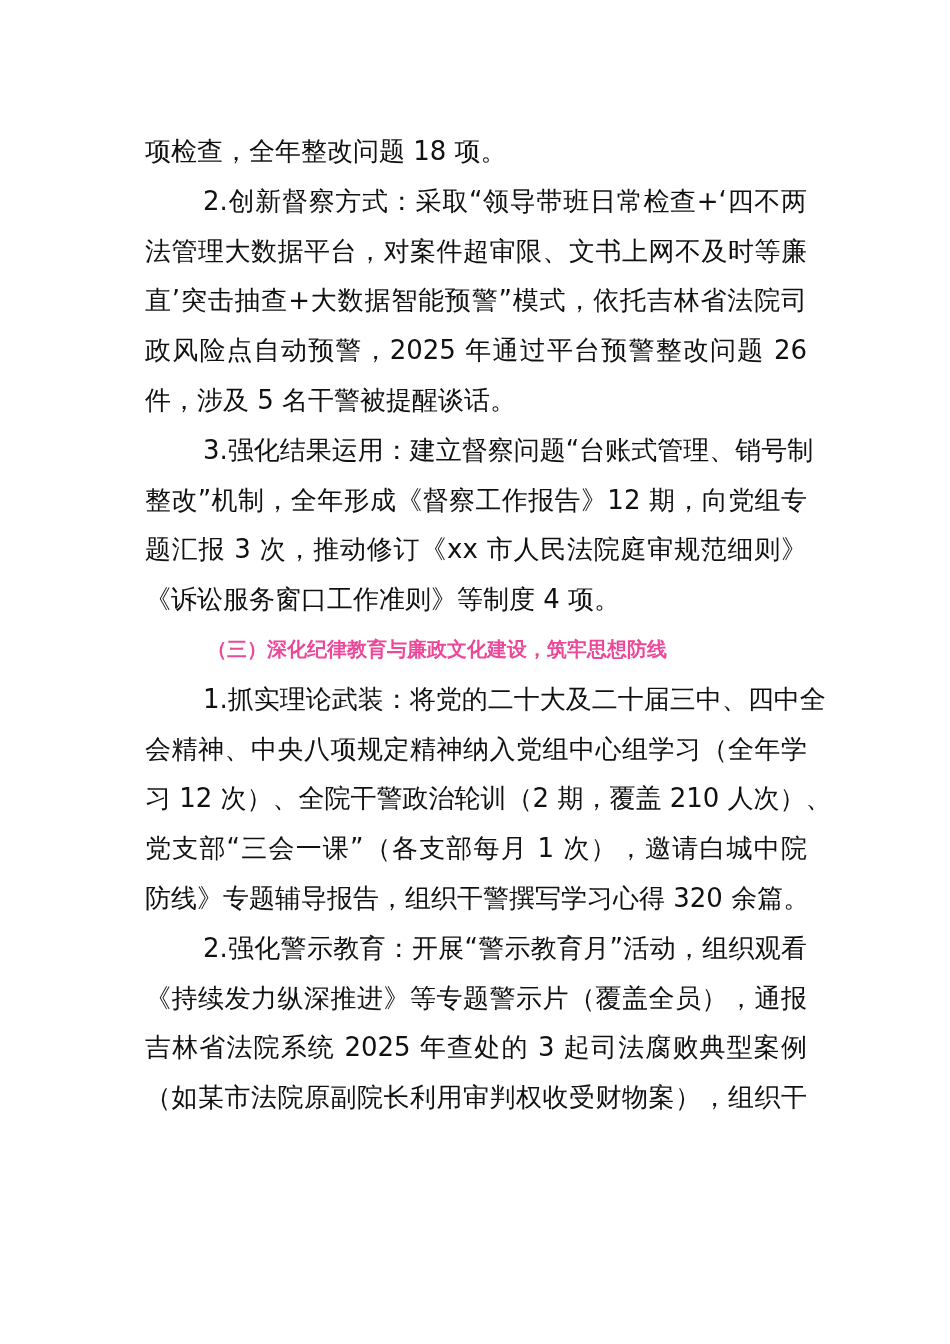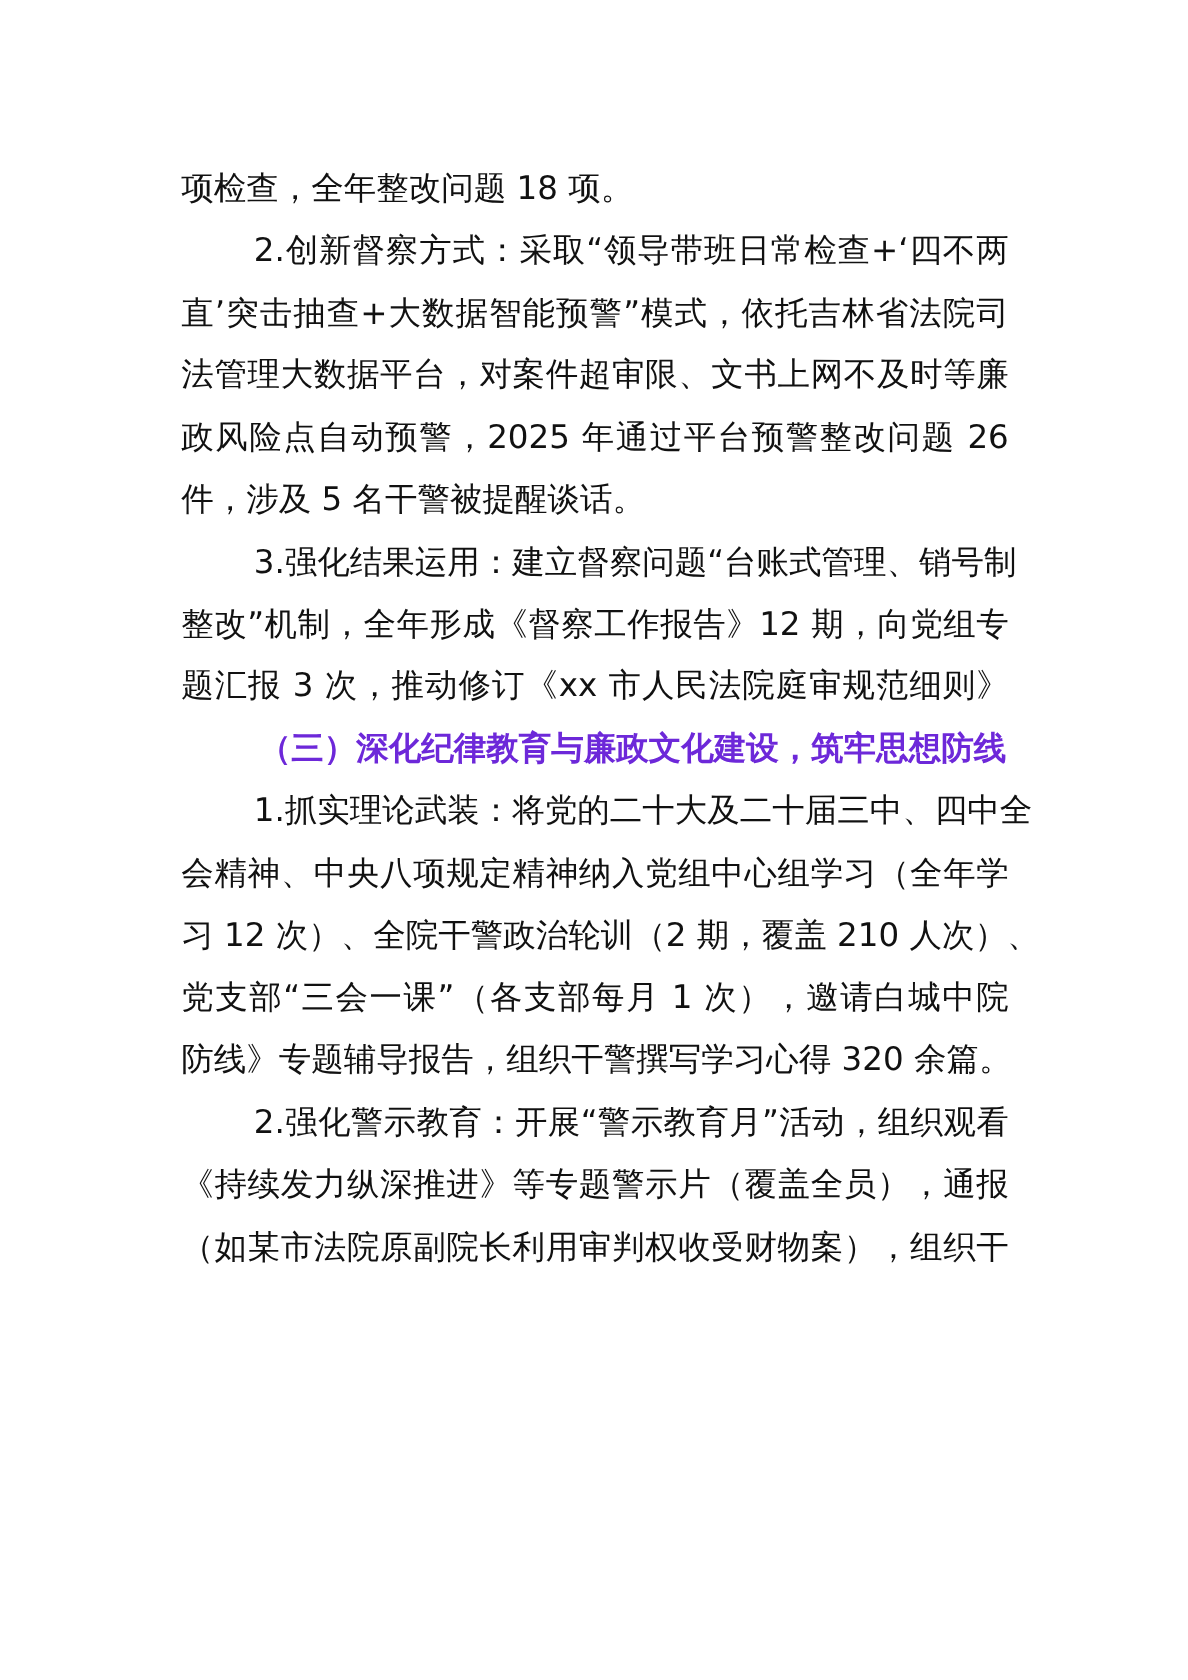--- a/index.html
+++ b/index.html
@@ -11,58 +11,60 @@
     font-family: "DejaVu Sans", "Liberation Sans", sans-serif;
     font-size: 26px; color: #111;
     white-space: nowrap;
     text-align: justify; text-align-last: justify;
   }
   .line.last { text-align-last: left; }
   .line.indent { padding-left: 58px; }
   .heading {
     height: 49.8px; line-height: 49.8px;
     font-family: "DejaVu Sans", "Liberation Sans", sans-serif;
-    font-size: 26px; font-weight: bold; color: #6d28d9;
+    font-size: 20px; font-weight: bold; color: #ec4899;
     white-space: nowrap; padding-left: 62px;
   }
 </style>
 </head>
 <body>
 
 <div class="page">
   <div class="content">
 
     <div class="paragraph">
       <div class="line last">项检查，全年整改问题 18 项。</div>
     </div>
 
     <div class="paragraph">
       <div class="line indent">2.创新督察方式：采取“领导带班日常检查+‘四不两</div>
+      <div class="line">法管理大数据平台，对案件超审限、文书上网不及时等廉</div>
       <div class="line">直’突击抽查+大数据智能预警”模式，依托吉林省法院司</div>
-      <div class="line">法管理大数据平台，对案件超审限、文书上网不及时等廉</div>
       <div class="line">政风险点自动预警，2025 年通过平台预警整改问题 26</div>
       <div class="line last">件，涉及 5 名干警被提醒谈话。</div>
     </div>
 
     <div class="paragraph">
       <div class="line indent">3.强化结果运用：建立督察问题“台账式管理、销号制</div>
       <div class="line">整改”机制，全年形成《督察工作报告》12 期，向党组专</div>
       <div class="line">题汇报 3 次，推动修订《xx 市人民法院庭审规范细则》</div>
+      <div class="line last">《诉讼服务窗口工作准则》等制度 4 项。</div>
     </div>
 
     <div class="heading">（三）深化纪律教育与廉政文化建设，筑牢思想防线</div>
 
     <div class="paragraph">
       <div class="line indent">1.抓实理论武装：将党的二十大及二十届三中、四中全</div>
       <div class="line">会精神、中央八项规定精神纳入党组中心组学习（全年学</div>
       <div class="line">习 12 次）、全院干警政治轮训（2 期，覆盖 210 人次）、</div>
       <div class="line">党支部“三会一课”（各支部每月 1 次），邀请白城中院</div>
       <div class="line last">防线》专题辅导报告，组织干警撰写学习心得 320 余篇。</div>
     </div>
 
     <div class="paragraph">
       <div class="line indent">2.强化警示教育：开展“警示教育月”活动，组织观看</div>
       <div class="line">《持续发力纵深推进》等专题警示片（覆盖全员），通报</div>
+      <div class="line">吉林省法院系统 2025 年查处的 3 起司法腐败典型案例</div>
       <div class="line">（如某市法院原副院长利用审判权收受财物案），组织干</div>
     </div>
 
   </div>
 </div>
 
 </body></html>

